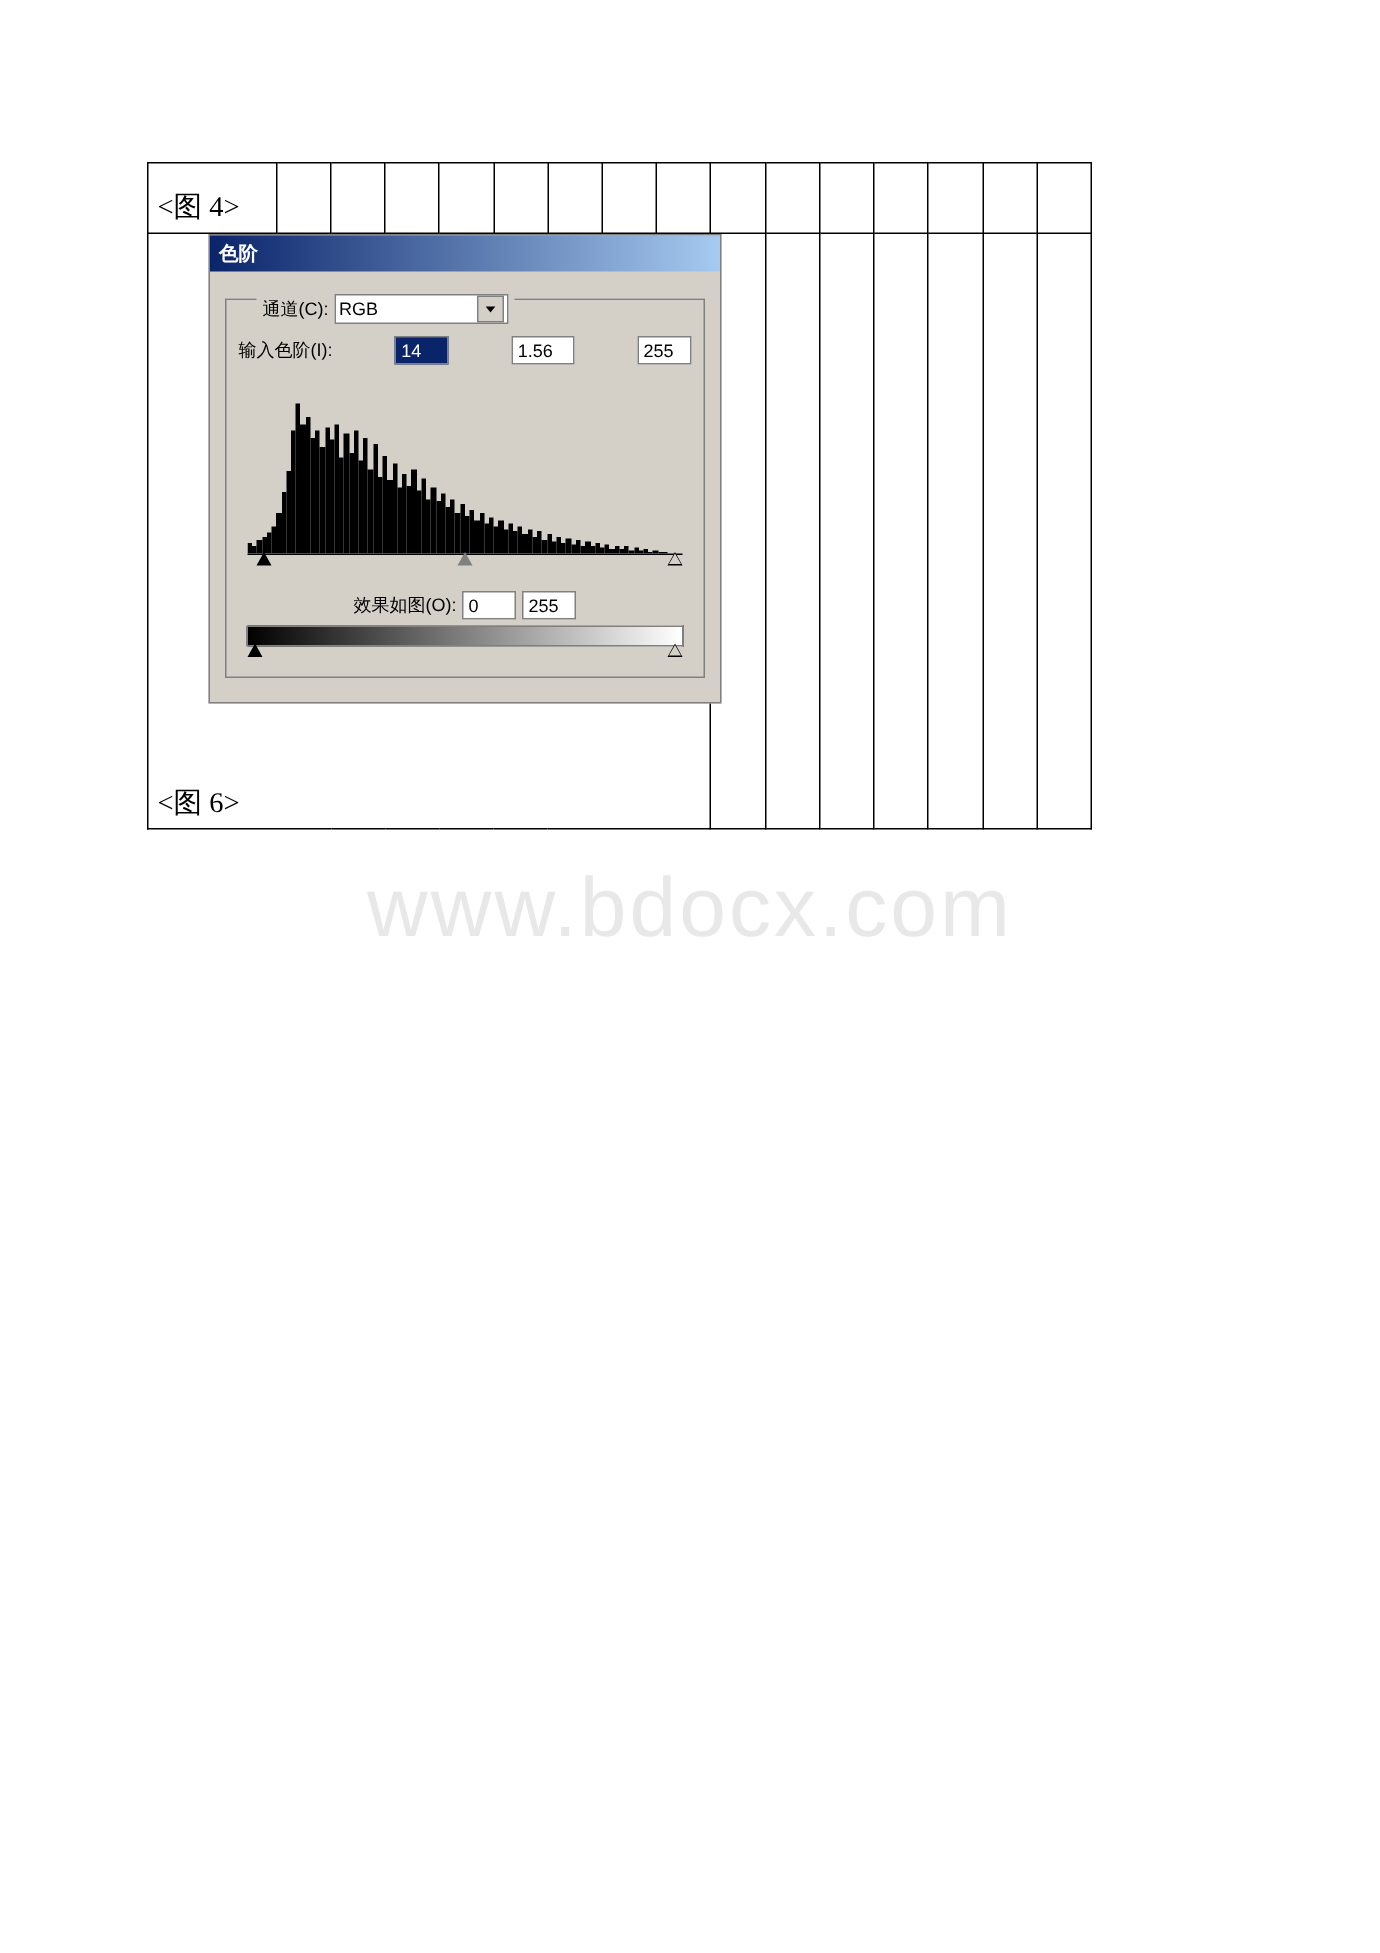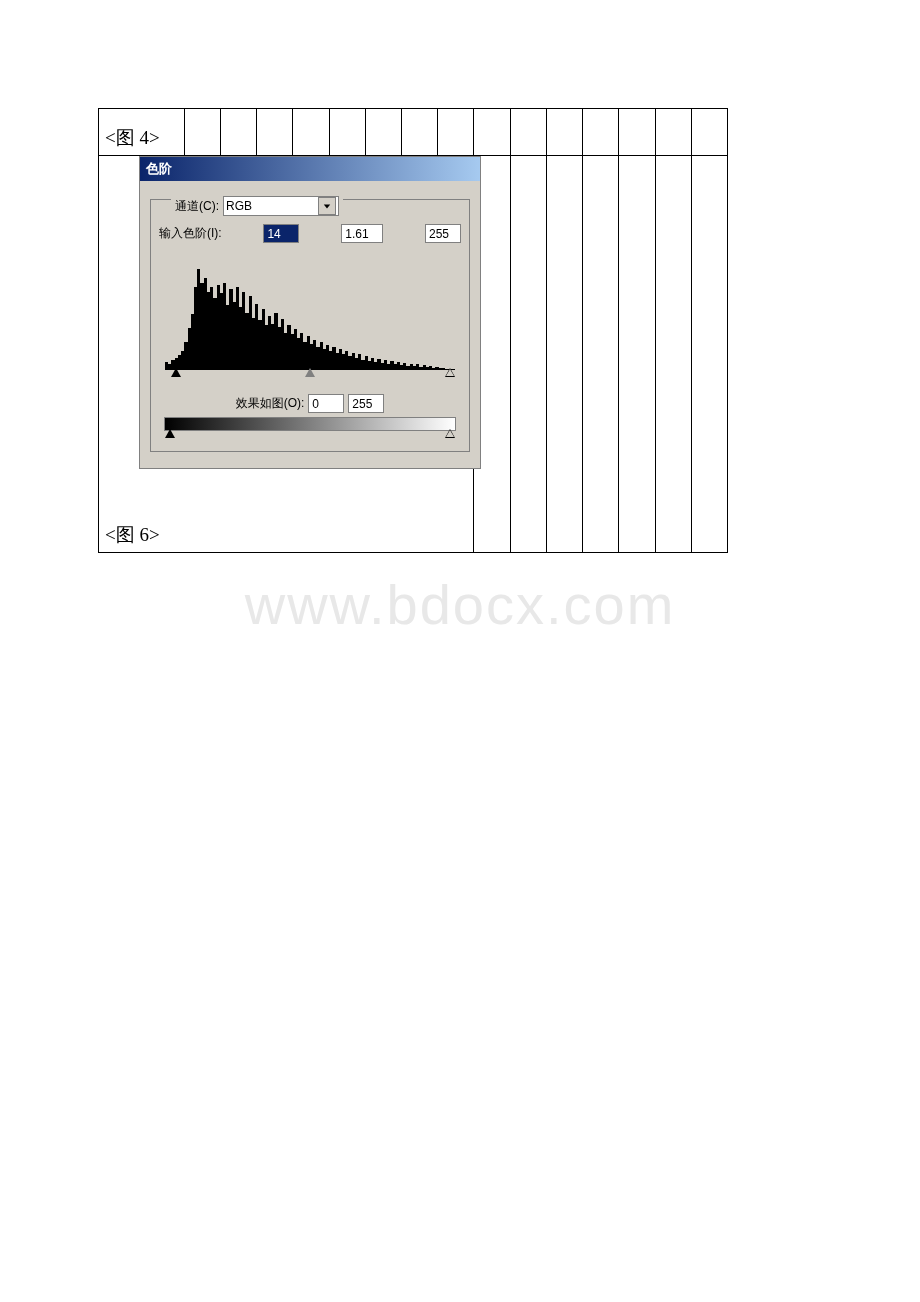--- a/index.html
+++ b/index.html
@@ -245,21 +245,21 @@
                     <svg viewBox="0 0 10 10">
                           <polygon points="1,3 9,3 5,8" fill="#000"></polygon>
                         </svg>
                   </span>
                 </span>
               </div>
 
               <div class="row-flex" style="justify-content:space-between; margin-top:14px;">
                 <span class="txt">输入色阶(I):</span>
                 <span class="inp w30 sel-val">14</span>
-                <span class="inp w34">1.61</span>
+                <span class="inp w34">1.56</span>
                 <span class="inp w30">255</span>
               </div>
 
               <div class="hist">
                 <div class="hist-bars" id="histbars">
                       <span style="height: 7.27273px;"></span>
                       <span style="height: 5.45455px;"></span>
                       <span style="height: 9.09091px;"></span>
                       <span style="height: 10.9091px;"></span>
                       <span style="height: 13.6364px;"></span>

